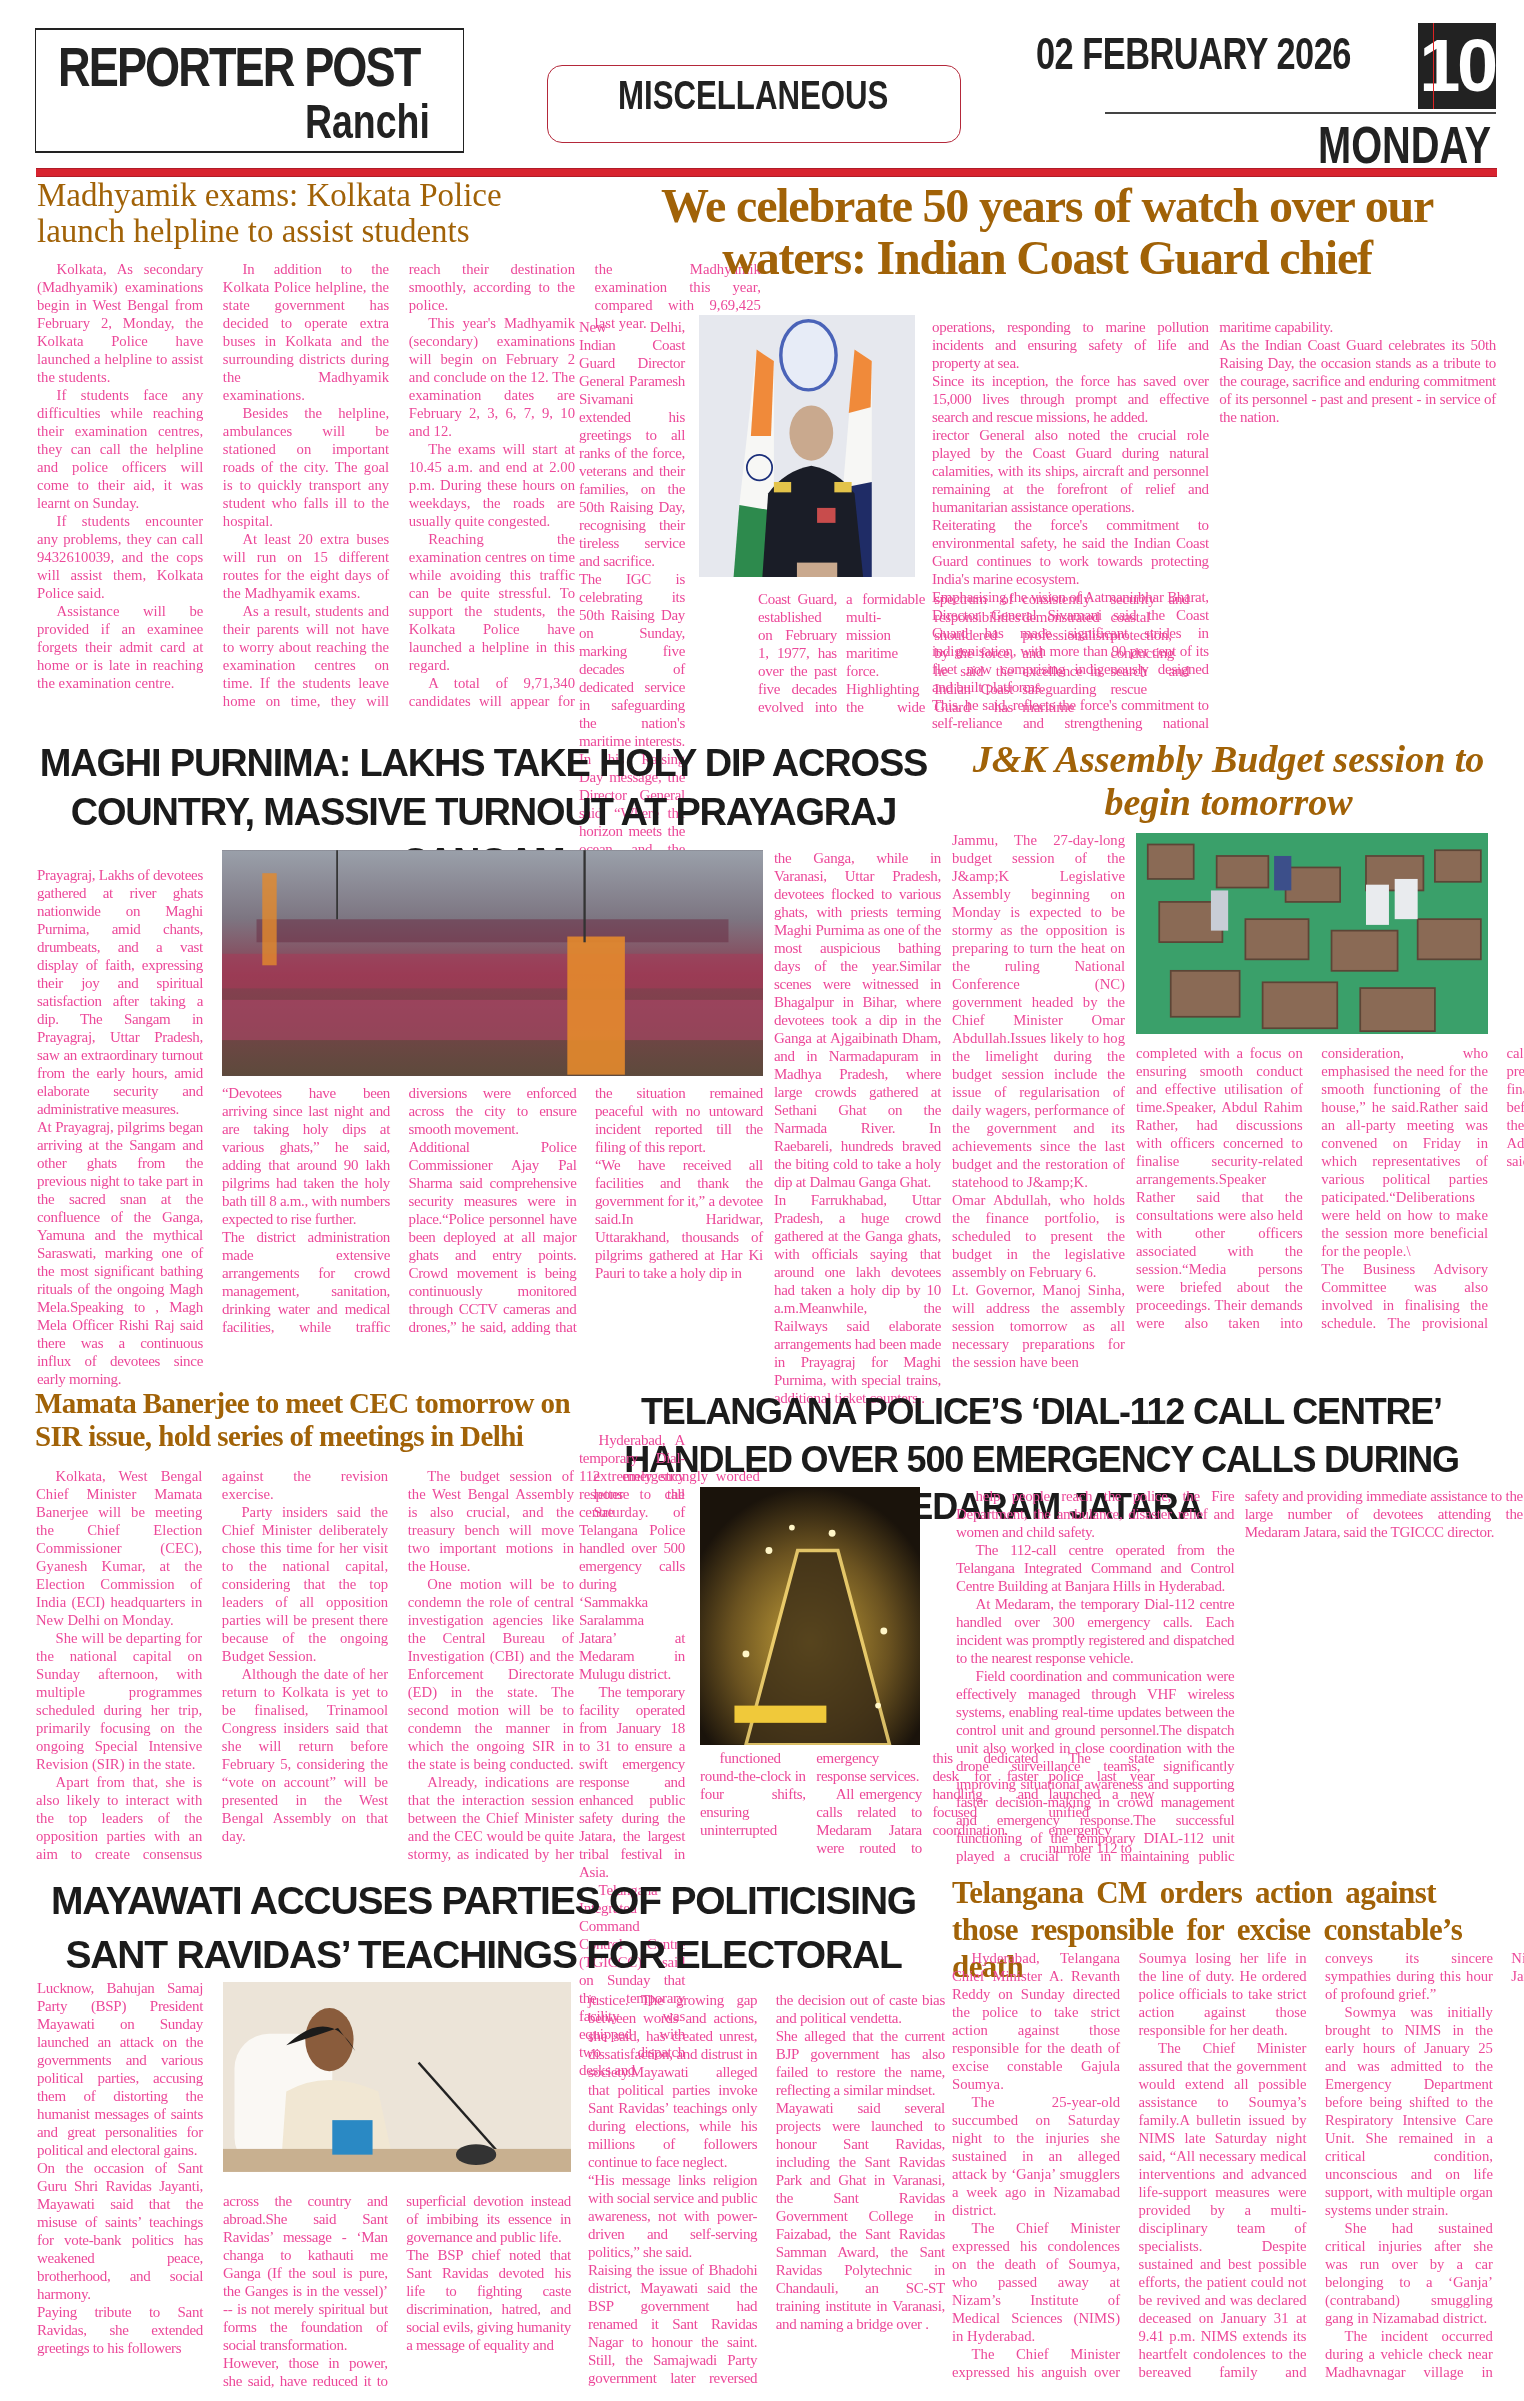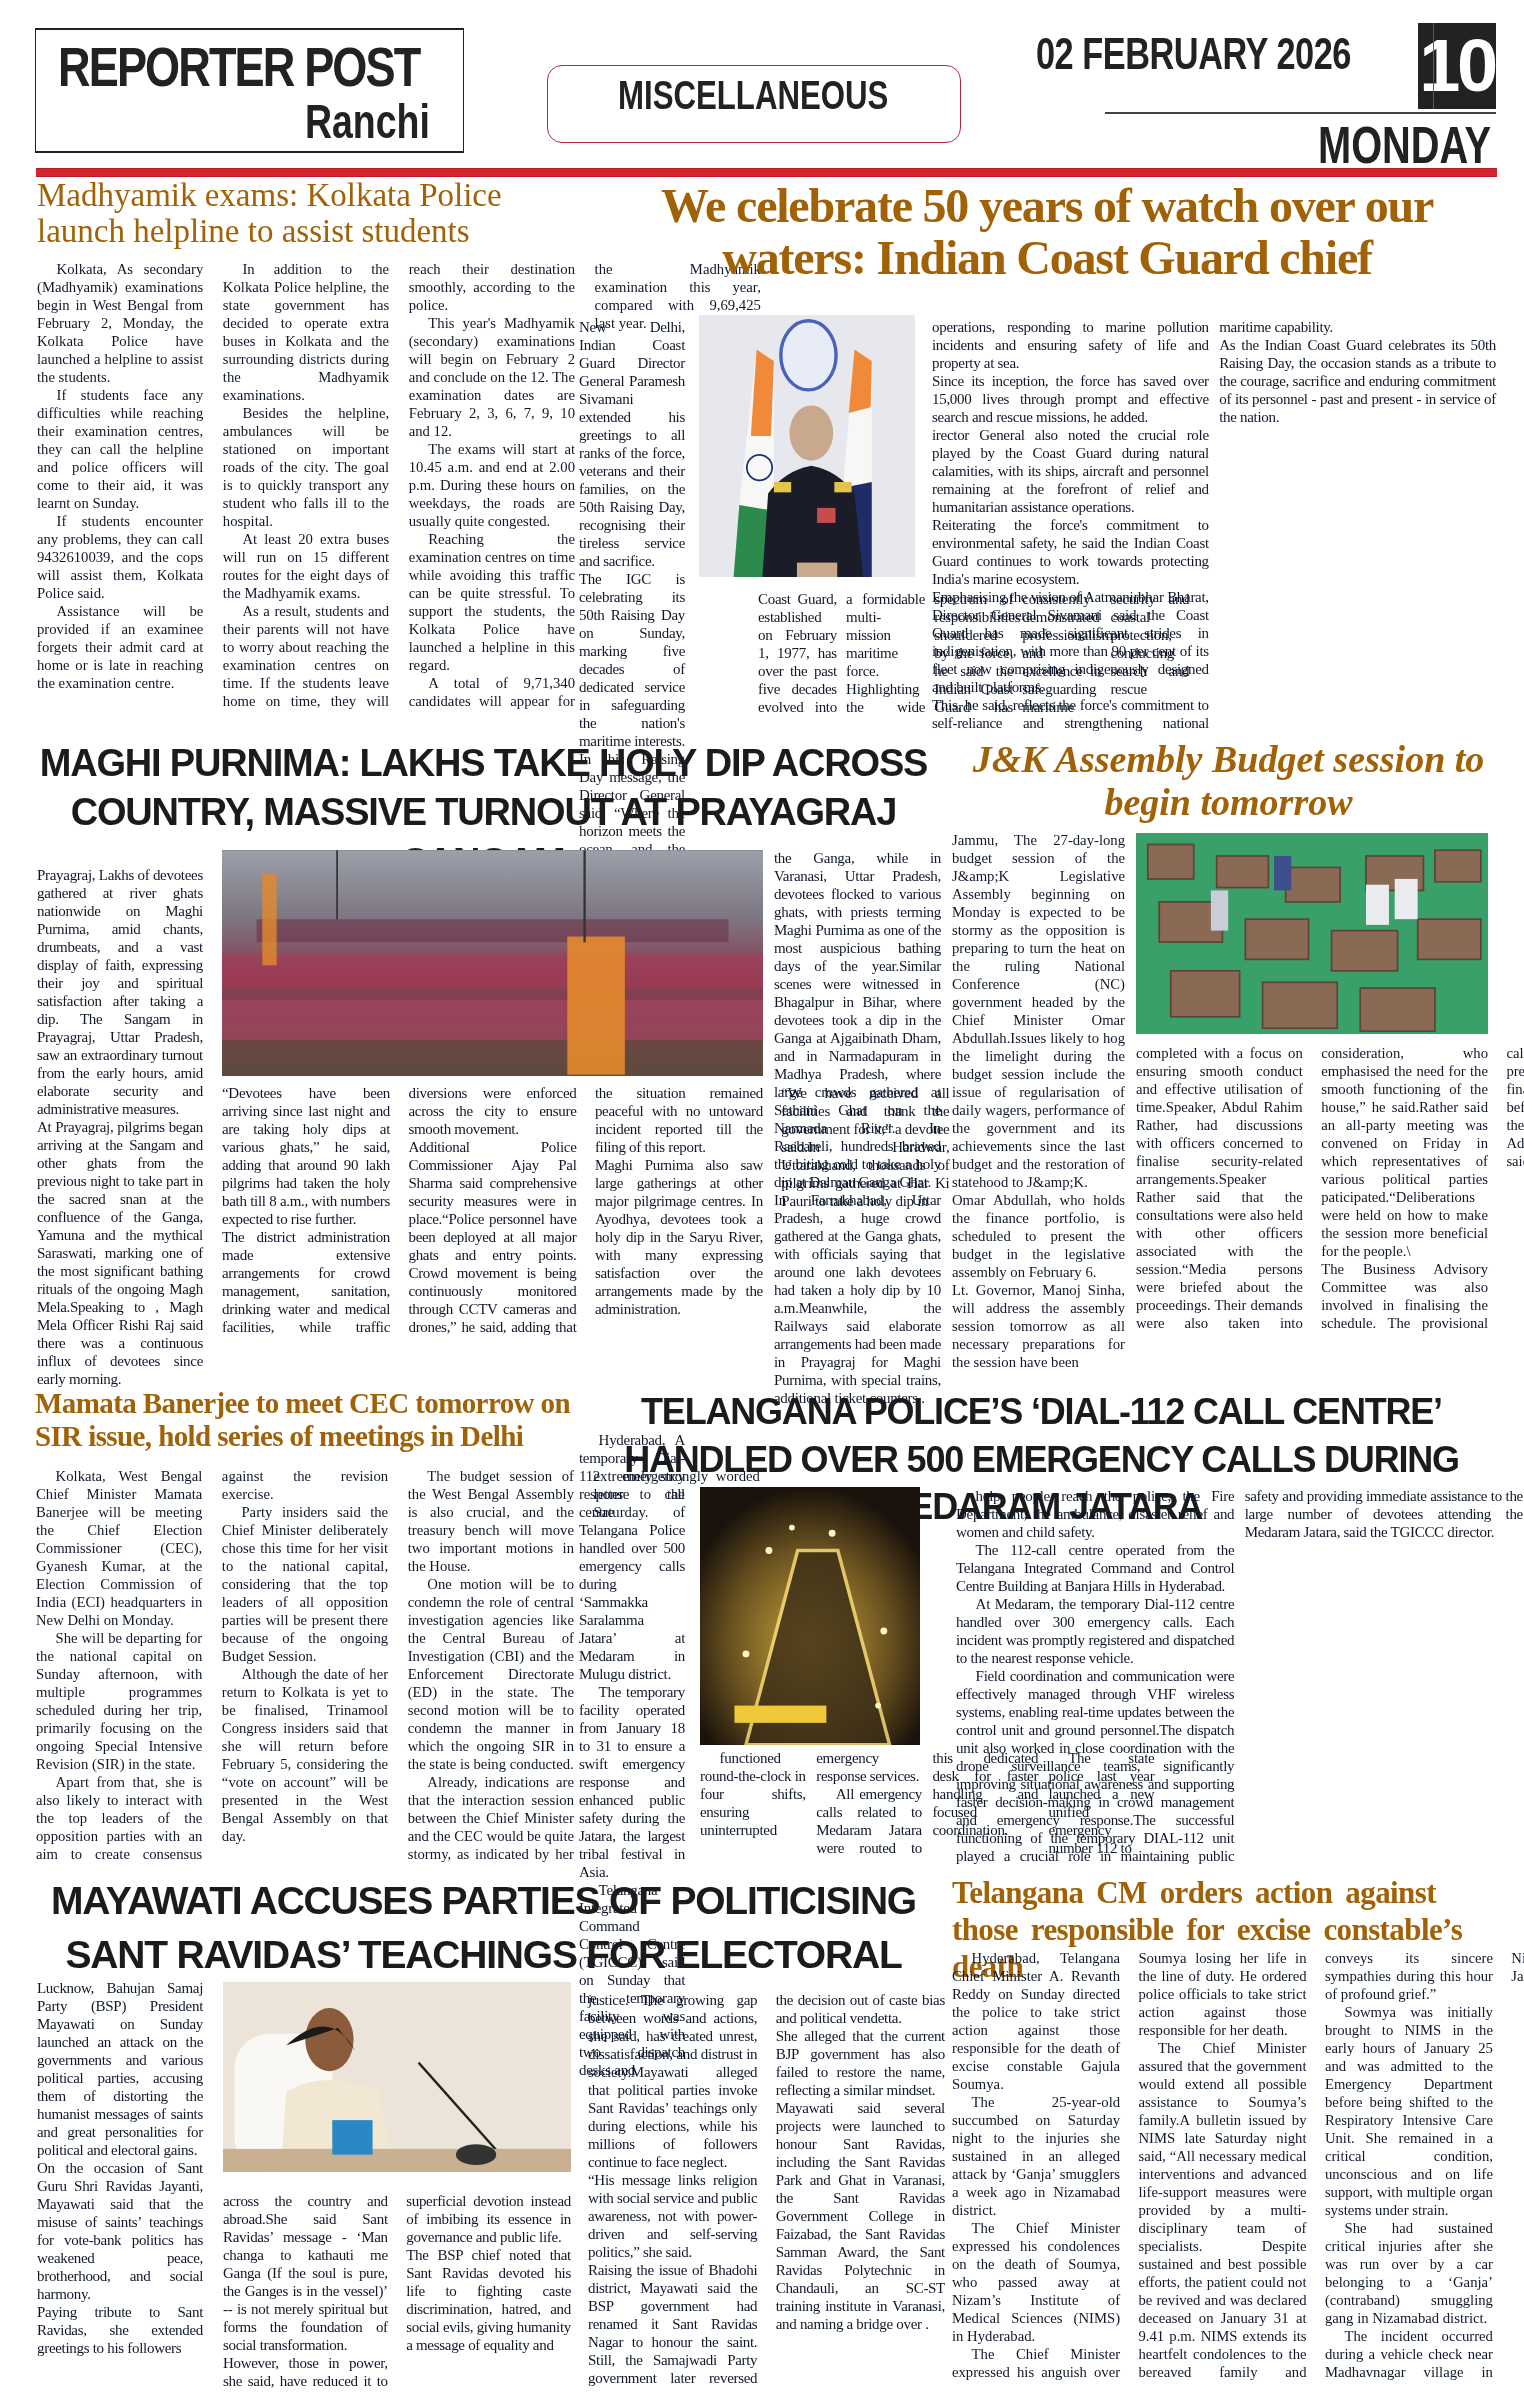--- a/index.html
+++ b/index.html
@@ -13,21 +13,21 @@
   .section-box { left:547px; top:65px; width:414px; height:78px; border:1.2px solid #b4283a; border-radius:15px; box-sizing:border-box; }
   .section-label { left:618px; top:75px; font-family:"Liberation Sans","DejaVu Sans",sans-serif; font-weight:bold; font-size:40px; transform:scaleX(0.78); transform-origin:left top; line-height:1; }
   .date-text { left:1036px; top:32px; font-family:"Liberation Sans","DejaVu Sans",sans-serif; font-weight:bold; font-size:44px; transform:scaleX(0.78); transform-origin:left top; white-space:nowrap; line-height:1; letter-spacing:-0.6px; }
   .page-num { left:1418px; top:23px; width:78px; height:86px; background:#222; color:#fff; font-family:"Liberation Sans","DejaVu Sans",sans-serif; font-weight:bold; font-size:74px; line-height:86px; text-align:center; letter-spacing:-3.5px; }
   .page-num-redline { left:1433px; top:23px; width:1.2px; height:86px; background:#d22; }
   .date-rule { left:1105px; top:112px; width:391px; height:1.7px; background:#444; }
   .day-text { left:1318px; top:120px; font-family:"Liberation Sans","DejaVu Sans",sans-serif; font-weight:bold; font-size:51px; transform:scaleX(0.78); transform-origin:left top; line-height:1; }
   .red-rule { left:36px; top:168px; width:1461px; height:7px; background:#d8232f; border-top:1.7px solid #b01c28; border-bottom:1.7px solid #b01c28; }
 
   
-  .body { font-size:14.7px; line-height:18px; text-align:justify; color:#0f172a; column-fill:auto; }
+  .body { font-size:14.7px; line-height:18px; text-align:justify; color:#ec4899; column-fill:auto; }
   .body p { margin:0; }
   .body p.ind { text-indent:19.6px; }
   .cond { font-size:15px; line-height:18px; letter-spacing:-0.3px; }
   .h-serif { font-family:"Liberation Serif","DejaVu Serif",serif; color:#a16207; line-height:1.12; }
   .h-sans { font-family:"Liberation Sans","DejaVu Sans",sans-serif; font-weight:bold; color:#1b1b1b; text-align:center; line-height:1.3; letter-spacing:-1.2px; }
   .img { overflow:hidden; }
 </style>
 </head>
 <body>
 
@@ -132,21 +132,20 @@
       <rect x="600" y="150" width="100" height="240" fill="#e48a2c" opacity="0.9"></rect>
       <line x1="200" y1="0" x2="200" y2="120" stroke="#333" stroke-width="3"></line>
       <line x1="630" y1="0" x2="630" y2="160" stroke="#333" stroke-width="4"></line>
       <rect x="70" y="40" width="25" height="160" fill="#e48a2c" opacity="0.8"></rect>
     </svg>
   </div>
   <div class="abs body cond" style="left:222px;top:1084px;width:541px;height:259px;column-count:3;column-gap:18.4px;">
       <p>“Devotees have been arriving since last night and are taking holy dips at various ghats,” he said, adding that around 90 lakh pilgrims had taken the holy bath till 8 a.m., with numbers expected to rise further.</p>
       <p>The district administration made extensive arrangements for crowd management, sanitation, drinking water and medical facilities, while traffic diversions were enforced across the city to ensure smooth movement.</p>
       <p>Additional Police Commissioner Ajay Pal Sharma said comprehensive security measures were in place.“Police personnel have been deployed at all major ghats and entry points. Crowd movement is being continuously monitored through CCTV cameras and drones,” he said, adding that the situation remained peaceful with no untoward incident reported till the filing of this report.</p>
-      <p>Maghi Purnima also saw large gatherings at other major pilgrimage centres. In Ayodhya, devotees took a holy dip in the Saryu River, with many expressing satisfaction over the arrangements made by the administration.</p>
       <p>“We have received all facilities and thank the government for it,” a devotee said.In Haridwar, Uttarakhand, thousands of pilgrims gathered at Har Ki Pauri to take a holy dip in</p>
     </div>
   <div class="abs body cond" style="left:774px;top:849px;width:167px;height:495px;">
       <p>the Ganga, while in Varanasi, Uttar Pradesh, devotees flocked to various ghats, with priests terming Maghi Purnima as one of the most auspicious bathing days of the year.Similar scenes were witnessed in Bhagalpur in Bihar, where devotees took a dip in the Ganga at Ajgaibinath Dham, and in Narmadapuram in Madhya Pradesh, where large crowds gathered at Sethani Ghat on the Narmada River. In Raebareli, hundreds braved the biting cold to take a holy dip at Dalmau Ganga Ghat.</p>
       <p>In Farrukhabad, Uttar Pradesh, a huge crowd gathered at the Ganga ghats, with officials saying that around one lakh devotees had taken a holy dip by 10 a.m.Meanwhile, the Railways said elaborate arrangements had been made in Prayagraj for Maghi Purnima, with special trains, additional ticket counters .</p>
     </div>
 </article>
 
 <article>
   <h2 class="abs h-serif" style="left:955px;top:738px;width:547px;font-size:38px;font-style:italic;font-weight:bold;margin:0;text-align:center;line-height:1.12;">J&amp;K Assembly Budget session to begin tomorrow</h2>

